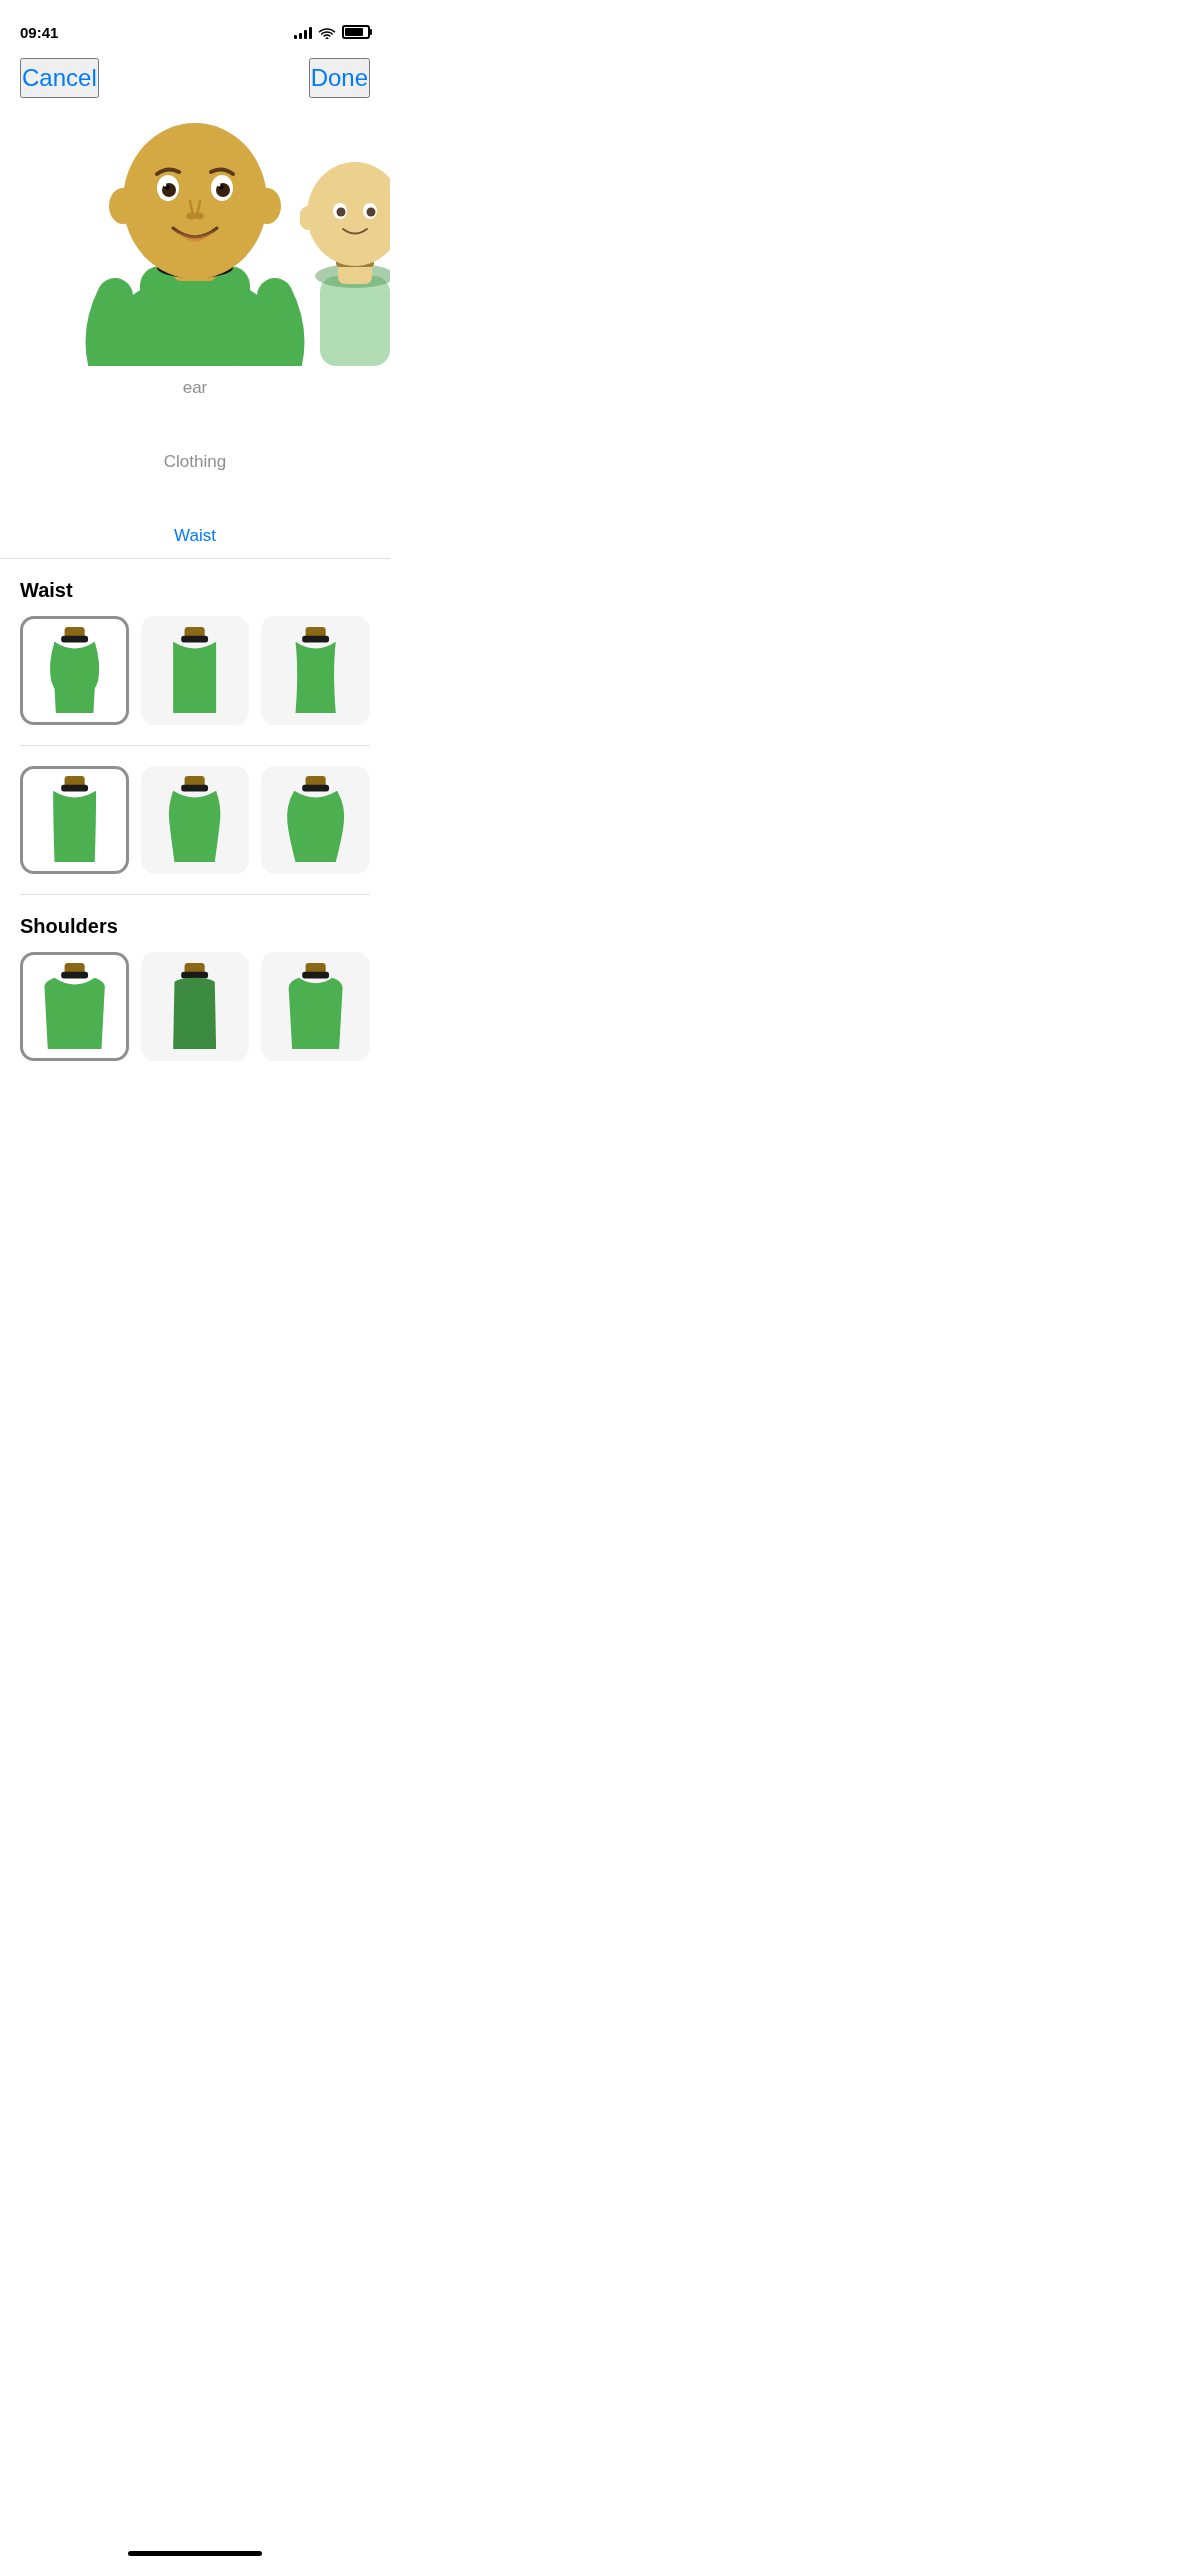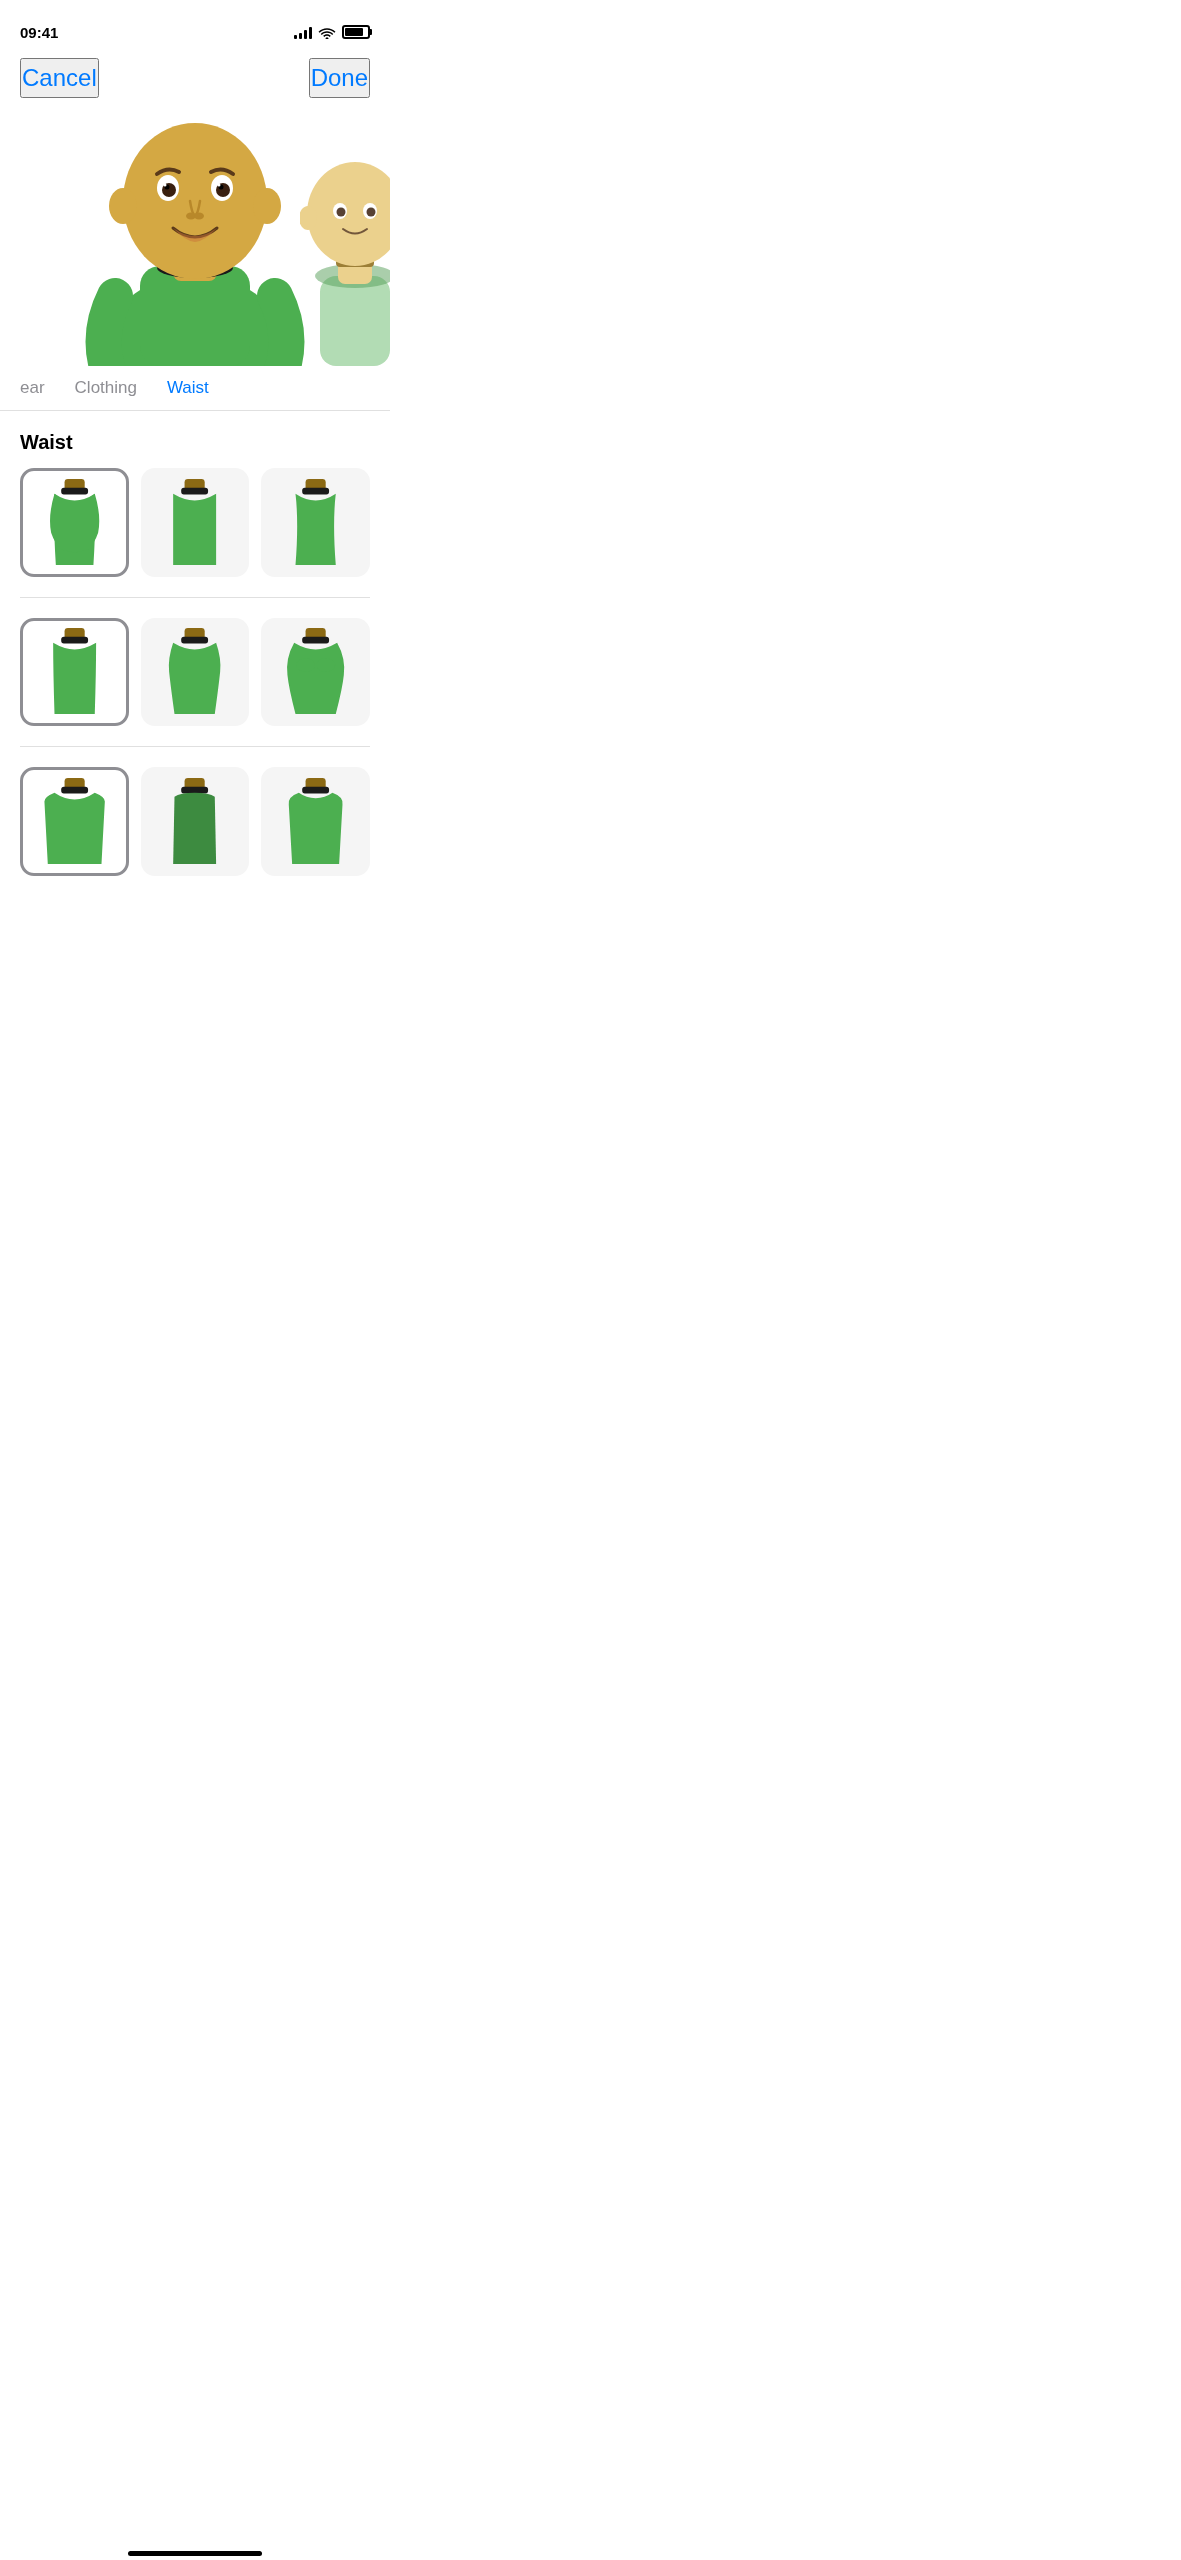--- a/index.html
+++ b/index.html
@@ -96,20 +96,21 @@
       overflow: hidden;
     }
 
     
     .tab-bar {
       display: flex;
       align-items: center;
       padding: 0 20px;
       border-bottom: 1px solid #e0e0e0;
       gap: 30px;
+      flex-direction: column;
     }
     .tab-item {
       font-size: 17px;
       padding: 12px 0;
       cursor: pointer;
       color: #8E8E93;
     }
     .tab-item.active {
       color: #007AFF;
       font-weight: 500;
@@ -344,20 +345,21 @@
         <ellipse cx="35" cy="55" rx="14" ry="10" fill="#4CAF50"></ellipse>
         <ellipse cx="65" cy="55" rx="14" ry="10" fill="#4CAF50"></ellipse>
       </svg>
     </div>
   </div>
 </div>
 
 <div class="section-divider"></div>
 
 <div class="section">
+  <div class="section-title">Shoulders</div>
   <div class="options-row">
 
     <div class="option-item selected">
       <svg viewBox="0 0 100 130" xmlns="http://www.w3.org/2000/svg" style="width:85%;height:85%;">
         <rect x="35" y="0" width="30" height="18" rx="5" fill="#8B6914"></rect>
         <rect x="30" y="13" width="40" height="10" rx="4" fill="#1a1a1a"></rect>
         <path d="M5 35 Q5 28 20 22 Q35 32 50 32 Q65 32 80 22 Q95 28 95 35 L90 128 L10 128 Z" fill="#4CAF50"></path>
       </svg>
     </div>
 

